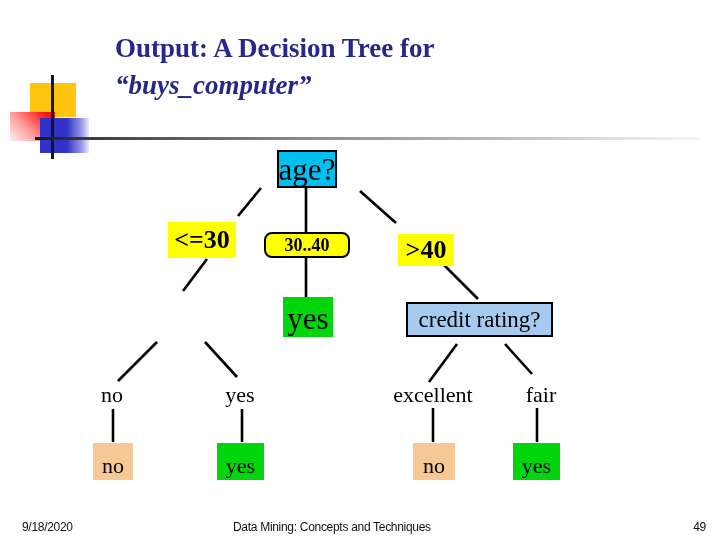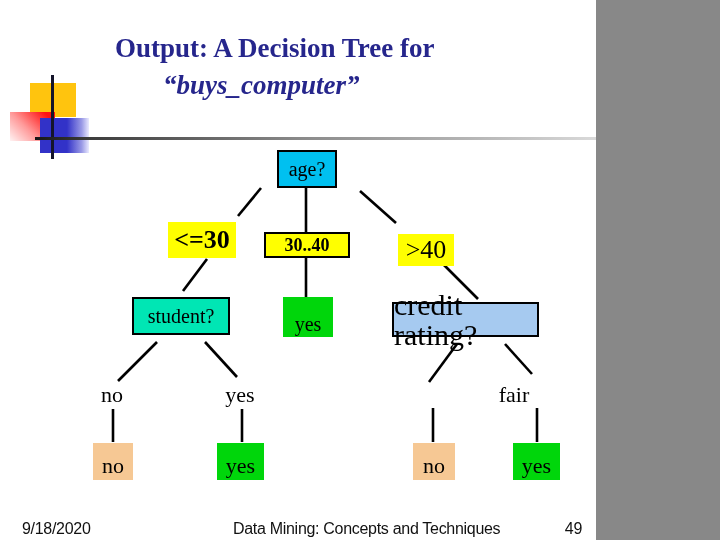--- a/index.html
+++ b/index.html
@@ -1,60 +1,60 @@
 <!DOCTYPE html>
 <html><head>
 <meta charset="utf-8">
 <style>
   html,body{margin:0;padding:0;background:#888;}
   .slide{
-    position:relative;width:596px;height:540px;background:#ffffff;
+    position:relative;width:720px;height:540px;background:#ffffff;
     overflow:hidden;font-family:"Liberation Serif", serif;color:#000;
   }
   
   .deco-yellow{position:absolute;left:30px;top:83px;width:46px;height:34px;background:#FFC40E;}
   .deco-red{position:absolute;left:10px;top:112px;width:45px;height:29px;
     background:linear-gradient(225deg,#ff1212 15%,#ff9a9a 60%,#fff3f3 100%);}
   .deco-blue{position:absolute;left:40px;top:118px;width:49px;height:35px;
     background:linear-gradient(to right,#3232c8 55%,#9a9ae6 85%,#eaeaff 100%);}
   .deco-vline{position:absolute;left:51px;top:75px;width:3px;height:84px;background:#14142a;}
   .deco-hline{position:absolute;left:35px;top:137px;width:665px;height:3px;
     background:linear-gradient(to right,#161616 0%,#3c3c3c 8%,#8a8a8a 40%,#bdbdbd 70%,#f2f2f2 97%);}
   
   .title{position:absolute;left:115px;top:30px;width:430px;
     font-size:27px;font-weight:bold;line-height:37px;color:#26268C;}
-  .title .l2{font-style:italic;margin-left:48px;}
+  .title .l2{font-style:italic;}
   
   svg.edges{position:absolute;left:0;top:0;width:720px;height:540px;pointer-events:none;}
   svg.edges line{stroke:#000;stroke-width:2.6;stroke-linecap:butt;}
   
   .node{position:absolute;display:flex;align-items:center;justify-content:center;
-    font-size:20px;line-height:1;}
+    font-size:31px;line-height:1;}
   .bordered{border:2px solid #000;box-sizing:border-box;}
   .n-age{left:277px;top:150px;width:60px;height:38px;}
   .n-le30{left:168px;top:222px;width:68px;height:36px;font-weight:bold;font-size:26px;}
-  .n-3040{left:264px;top:232px;width:86px;height:26px;font-weight:bold;font-size:18px;}
-  .n-gt40{left:398px;top:234px;width:56px;height:32px;font-weight:normal;font-size:26px;text-align:right;}
+  .n-3040{left:264px;top:232px;width:86px;height:26px;font-weight:bold;font-size:18px;border-radius:8px;}
+  .n-gt40{left:398px;top:234px;width:56px;height:32px;font-weight:bold;font-size:26px;text-align:right;}
   .n-student{left:132px;top:297px;width:98px;height:38px;}
   .n-yesmid{left:283px;top:297px;width:50px;height:37px;align-items:flex-end;padding-bottom:3px;}
-  .n-credit{left:392px;top:302px;width:147px;height:35px;font-size:30px;}
+  .n-credit{left:406px;top:302px;width:147px;height:35px;font-size:23px;}
   .edge-label{position:absolute;top:384px;height:22px;text-align:center;font-size:22px;line-height:22px;}
   .el-no{left:92px;width:40px;}
   .el-yes{left:215px;width:50px;}
   .el-exc{left:383px;width:100px;}
-  .el-fair{left:484px;width:60px;}
+  .el-fair{left:511px;width:60px;}
   .leaf{position:absolute;top:443px;height:37px;display:flex;align-items:flex-end;
     justify-content:center;font-size:22px;line-height:1;padding-bottom:3px;box-sizing:border-box;}
   .lf1{left:93px;width:40px;}
   .lf2{left:217px;width:47px;}
   .lf3{left:413px;width:42px;}
   .lf4{left:513px;width:47px;}
   
   .footer-item{position:absolute;top:520px;font-family:"Liberation Sans", sans-serif;
-    font-size:16px;letter-spacing:-0.3px;color:#111;}
+    font-size:12px;letter-spacing:-0.3px;color:#111;}
   .f-date{left:22px;}
   .f-center{left:233px;width:300px;text-align:left;}
   .f-page{right:14px;}
 </style>
 </head>
 <body>
 
 <div class="slide">
 
   <div class="deco-yellow"></div>
@@ -84,26 +84,26 @@
     <line x1="433" y1="408" x2="433" y2="442"></line>
     <line x1="537" y1="408" x2="537" y2="442"></line>
   </svg>
 
   <div class="node bordered n-age" style="background-color: rgb(0, 192, 240);">age?</div>
 
   <div class="node n-le30" style="background-color: rgb(255, 255, 0);">&lt;=30</div>
   <div class="node bordered n-3040" style="background-color: rgb(255, 255, 0);">30..40</div>
   <div class="node n-gt40" style="background-color: rgb(255, 255, 0);">&gt;40</div>
 
-  <div class="node bordered n-student" style="background-color: rgb(0, 230, 180);">student?</div>
   <div class="node n-yesmid" style="background-color: rgb(0, 214, 11);">yes</div>
   <div class="node bordered n-credit" style="background-color: rgb(166, 202, 240);">credit rating?</div>
 
   <div class="edge-label el-no">no</div>
   <div class="edge-label el-yes">yes</div>
+  <div class="edge-label el-exc">excellent</div>
   <div class="edge-label el-fair">fair</div>
 
   <div class="leaf lf1" style="background-color: rgb(246, 200, 148);">no</div>
   <div class="leaf lf2" style="background-color: rgb(0, 214, 11);">yes</div>
   <div class="leaf lf3" style="background-color: rgb(246, 200, 148);">no</div>
   <div class="leaf lf4" style="background-color: rgb(0, 214, 11);">yes</div>
 
   <div class="footer-item f-date">9/18/2020</div>
   <div class="footer-item f-center">Data Mining: Concepts and Techniques</div>
   <div class="footer-item f-page">49</div>

